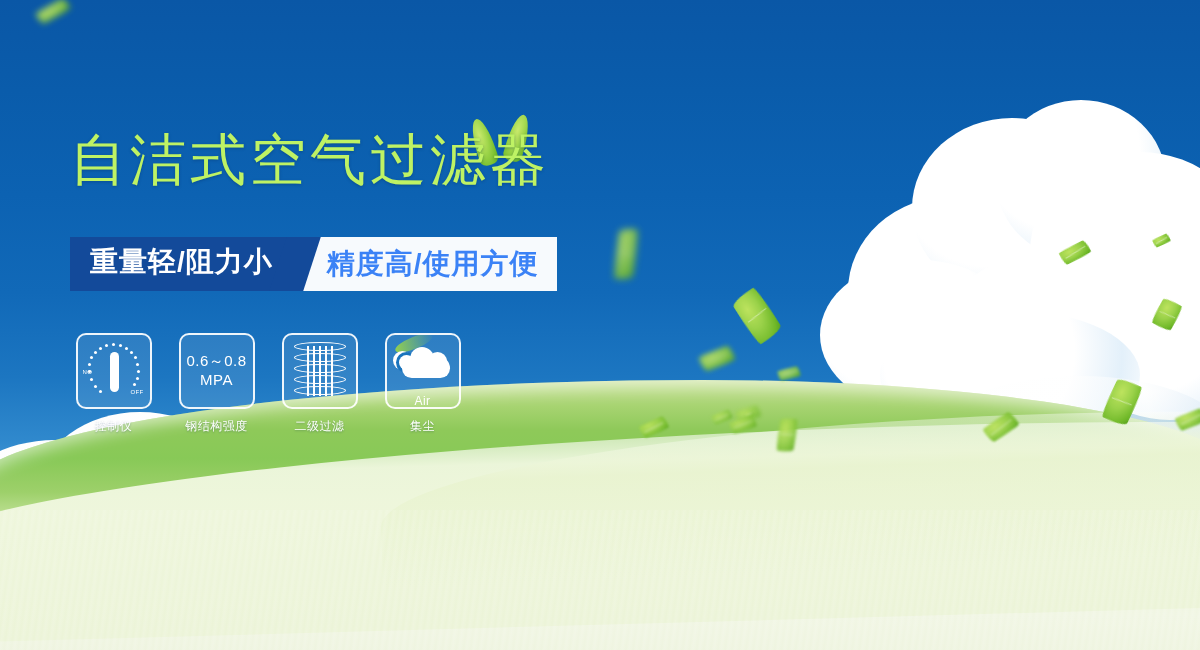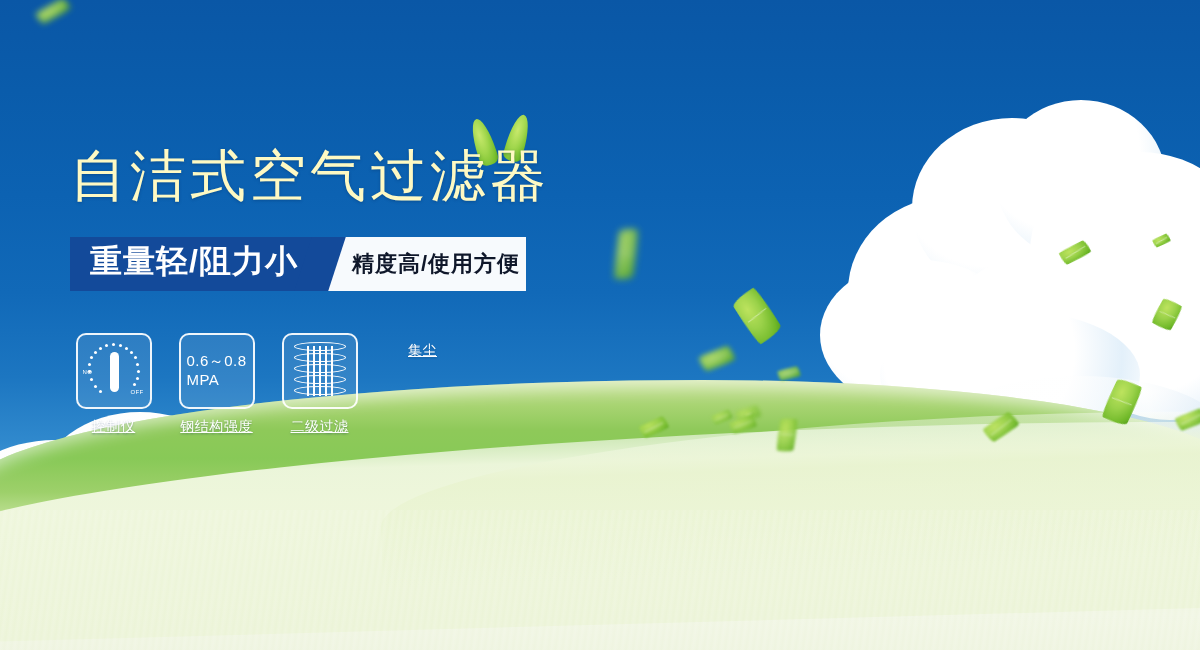--- a/index.html
+++ b/index.html
@@ -138,24 +138,24 @@
     left: 12%; top: 48%;
     width: 76%; height: 1px;
     background: rgba(255,255,255,0.45);
     transform: rotate(-6deg);
   }
 
   
   .title {
     position: absolute;
     left: 70px;
-    top: 148px;
+    top: 132px;
     font-size: 56px;
     letter-spacing: 4px;
-    color: #fef9c3;
+    color: #bef264;
     font-weight: 300;
     line-height: 1;
     text-shadow: 0 1px 3px rgba(0,40,90,0.35);
     white-space: nowrap;
   }
 
   
   .sprout { position: absolute; left: 470px; top: 112px; width: 70px; height: 56px; }
   .sprout .sl {
     position: absolute;
@@ -171,47 +171,47 @@
     position: absolute;
     left: 70px;
     top: 237px;
     height: 54px;
     display: flex;
     align-items: stretch;
   }
   .subbar-left {
     background: #134a9a;
     color: #ffffff;
-    font-size: 32px;
+    font-size: 28px;
     font-weight: 700;
     letter-spacing: 1px;
     display: flex;
     align-items: center;
     padding: 0 22px 5px 20px;
     position: relative;
     z-index: 2;
   }
   .subbar-left::after {
     content: "";
     position: absolute;
     right: -17px; top: 0;
     width: 34px; height: 100%;
     background: #134a9a;
     transform: skewX(-18deg);
     z-index: -1;
   }
   .subbar-right {
     background: rgba(255,255,255,0.97);
-    color: #0f172a;
-    font-size: 22px;
+    color: #3b82f6;
+    font-size: 28px;
     font-weight: 700;
     letter-spacing: 1px;
     display: flex;
     align-items: center;
-    padding: 0 6px 0 30px;
+    padding: 0 18px 0 30px;
     margin-left: 2px;
   }
 
   
   .features {
     position: absolute;
     left: 72px;
     top: 333px;
     display: flex;
     gap: 20px;
@@ -233,33 +233,32 @@
     align-items: center;
     justify-content: center;
     color: #ffffff;
     box-sizing: border-box;
     position: relative;
     overflow: hidden;
   }
   .fbox-text {
     font-size: 15px;
     line-height: 1.25;
-    text-align: left;
+    text-align: center;
     letter-spacing: .5px;
     white-space: pre-line;
     font-weight: 400;
   }
   .flabel {
     margin-top: 9px;
     color: #ffffff;
-    font-size: 14px;
+    font-size: 12px;
     letter-spacing: .5px;
     white-space: nowrap;
     text-shadow: 0 1px 2px rgba(0,40,90,0.3);
-    text-decoration: underline;
   }
 
   
   .gauge { position: relative; width: 62px; height: 58px; }
   .gauge .dot {
     position: absolute;
     width: 3.4px; height: 3.4px;
     background: #fff;
     border-radius: 50%;
   }
@@ -461,18 +460,29 @@
           <div class="disc" style="top:22px;"></div>
           <div class="disc" style="top:33px;"></div>
           <div class="disc" style="top:44px;"></div>
         </div>
       </div>
       <div class="flabel">二级过滤</div>
     </div>
 
 
     <div class="feature">
+      <div class="fbox">
+        <div class="cloudicon" style="margin-top:-6px;">
+          <div class="beam"></div>
+          <div class="sun"></div>
+          <div class="suncut"></div>
+          <div class="cbump1"></div>
+          <div class="cbump2"></div>
+          <div class="cbody"></div>
+          <div class="airtext">Air</div>
+        </div>
+      </div>
       <div class="flabel">集尘</div>
     </div>
 
   </div>
 
 </div>
 
 </body></html>

